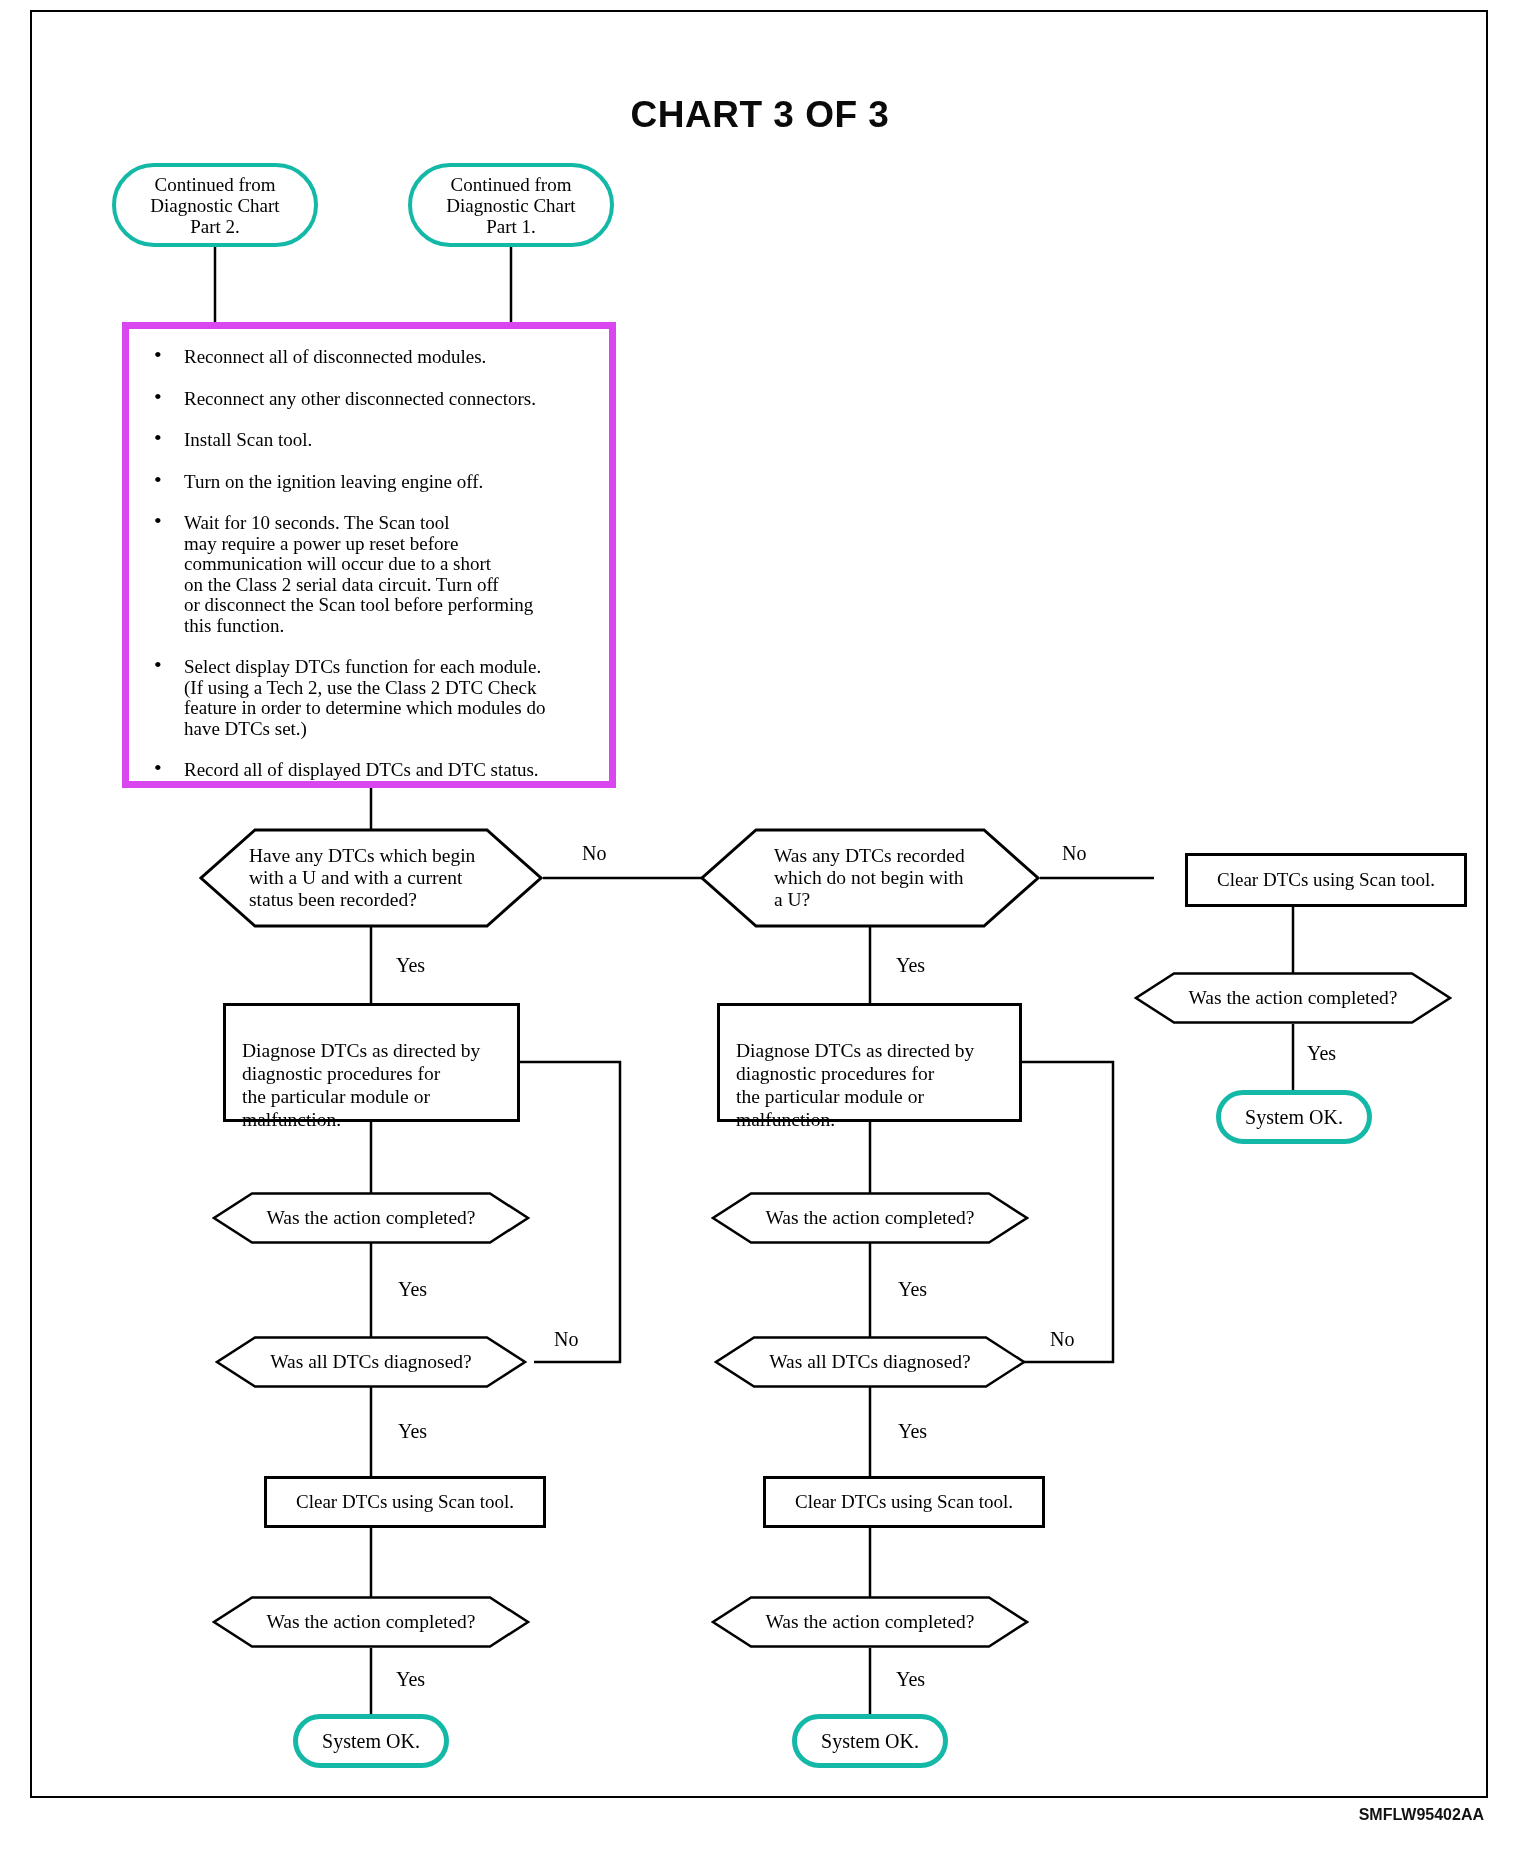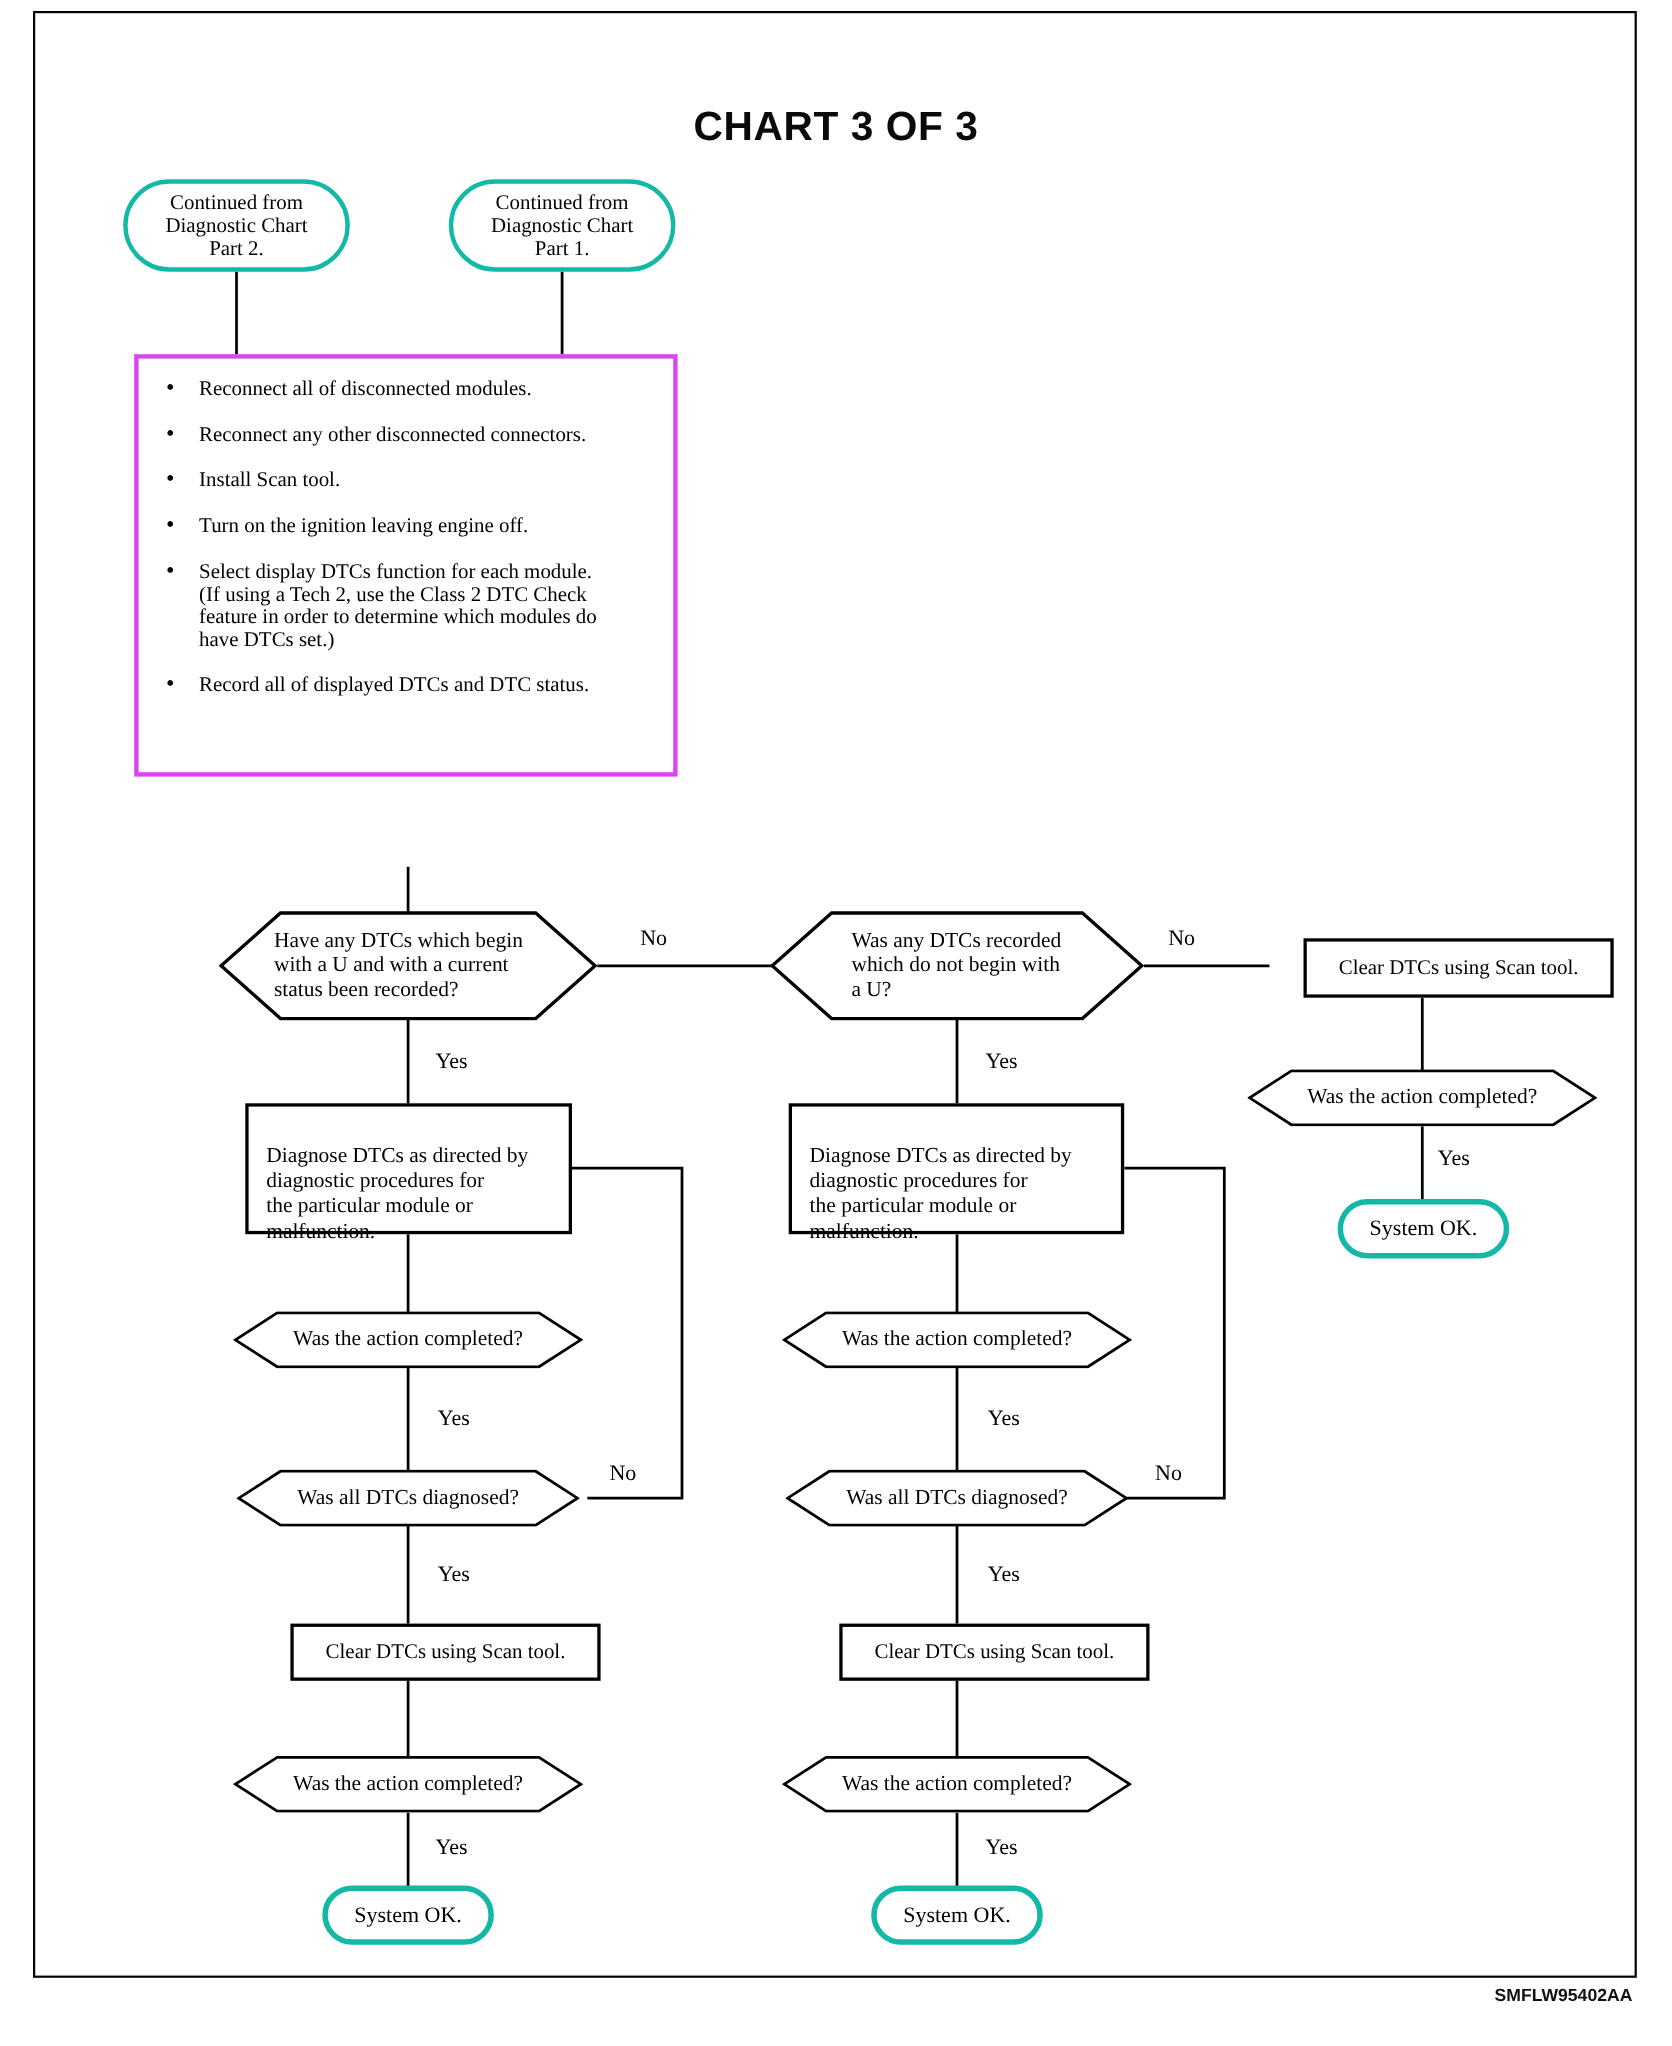--- a/index.html
+++ b/index.html
@@ -12,21 +12,21 @@
   .title1{top:52px;font-size:37px;line-height:42px;}
   .title2{top:94px;font-size:37px;line-height:42px;}
   .pre{white-space:pre-line;}
   .stadium{border:4px solid #14b8a6;border-radius:46px;display:flex;align-items:center;justify-content:center;
            text-align:center;font-size:19px;line-height:21px;background:#fff;box-sizing:border-box;}
   .stadium.thick{border-width:5px;font-size:20px;}
   .procbox{border:3px solid #000;background:#fff;box-sizing:border-box;display:flex;align-items:center;
            justify-content:center;text-align:center;font-size:19px;margin-left:33px;}
   .textbox{border:3px solid #000;background:#fff;box-sizing:border-box;font-size:19.5px;line-height:23px;
            padding:10px 6px 0 16px;}
-  .steps{left:122px;top:322px;width:494px;height:384px;border:4px solid #d946ef;box-sizing:border-box;
+  .steps{left:122px;top:322px;width:494px;height:466px;border:7px solid #d946ef;box-sizing:border-box;
          background:#fff;}
   .steps ul{list-style:none;margin:18px 8px 0 0;padding:0;}
   .steps li{position:relative;padding-left:55px;margin-bottom:21px;font-size:19px;line-height:20.5px;}
   .steps li::before{content:"\2022";position:absolute;left:25px;top:-2px;font-size:22px;}
   .hex{background:transparent;}
   .hex svg{position:absolute;left:0;top:0;}
   .hex .hex-label{position:absolute;inset:0;display:flex;align-items:center;font-size:19.5px;
                   line-height:22px;}
   .hex .center{justify-content:center;text-align:center;}
   .edge-label{font-size:20px;line-height:22px;}
@@ -77,20 +77,26 @@
 Diagnostic Chart
 Part 1.</span>
   </div>
 
   <div class="abs steps">
     <ul>
       <li class="pre">Reconnect all of disconnected modules.</li>
       <li class="pre">Reconnect any other disconnected connectors.</li>
       <li class="pre">Install Scan tool.</li>
       <li class="pre">Turn on the ignition leaving engine off.</li>
+      <li class="pre">Wait for 10 seconds. The Scan tool
+may require a power up reset before
+communication will occur due to a short
+on the Class 2 serial data circuit. Turn off
+or disconnect the Scan tool before performing
+this function.</li>
       <li class="pre">Select display DTCs function for each module.
 (If using a Tech 2, use the Class 2 DTC Check
 feature in order to determine which modules do
 have DTCs set.)</li>
       <li class="pre">Record all of displayed DTCs and DTC status.</li>
     </ul>
   </div>
 
   <div class="abs hex" style="left:199px;top:828px;width:344px;height:100px;">
     <svg width="344" height="100" viewBox="0 0 344 100">

